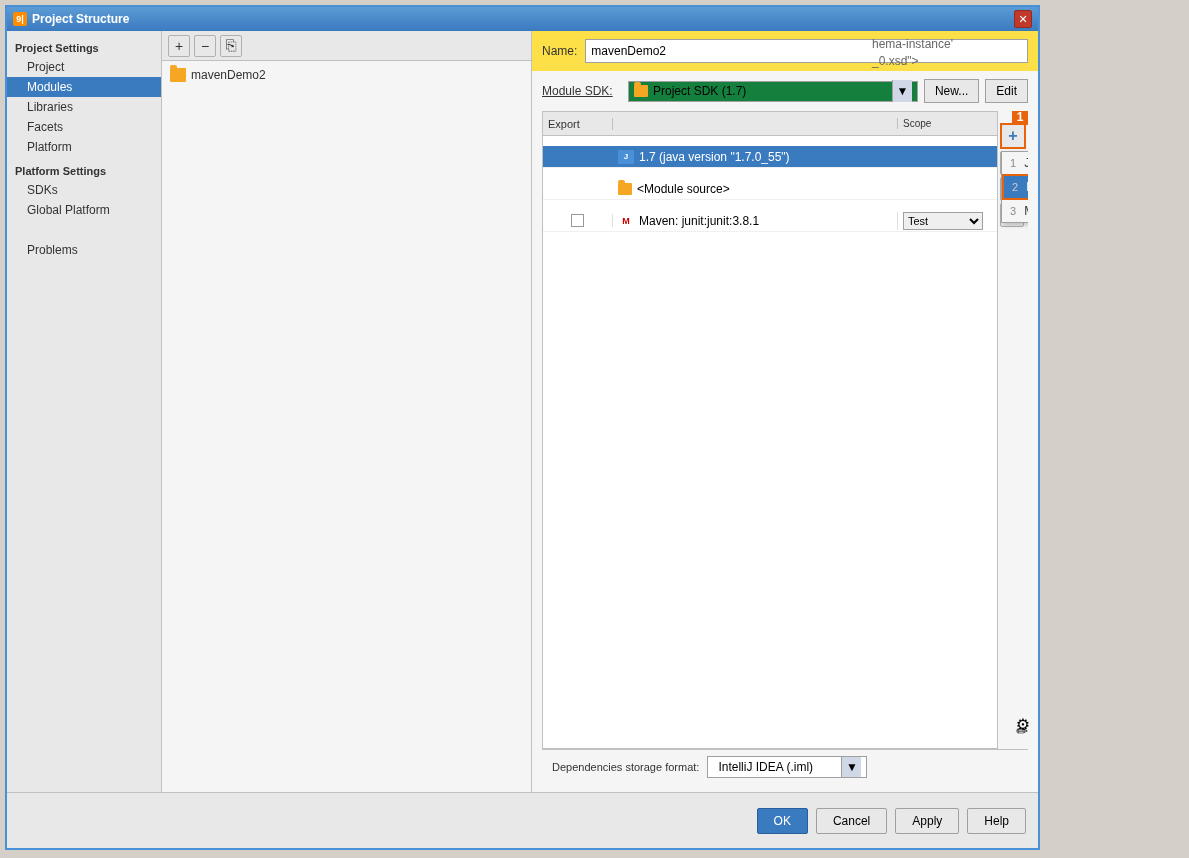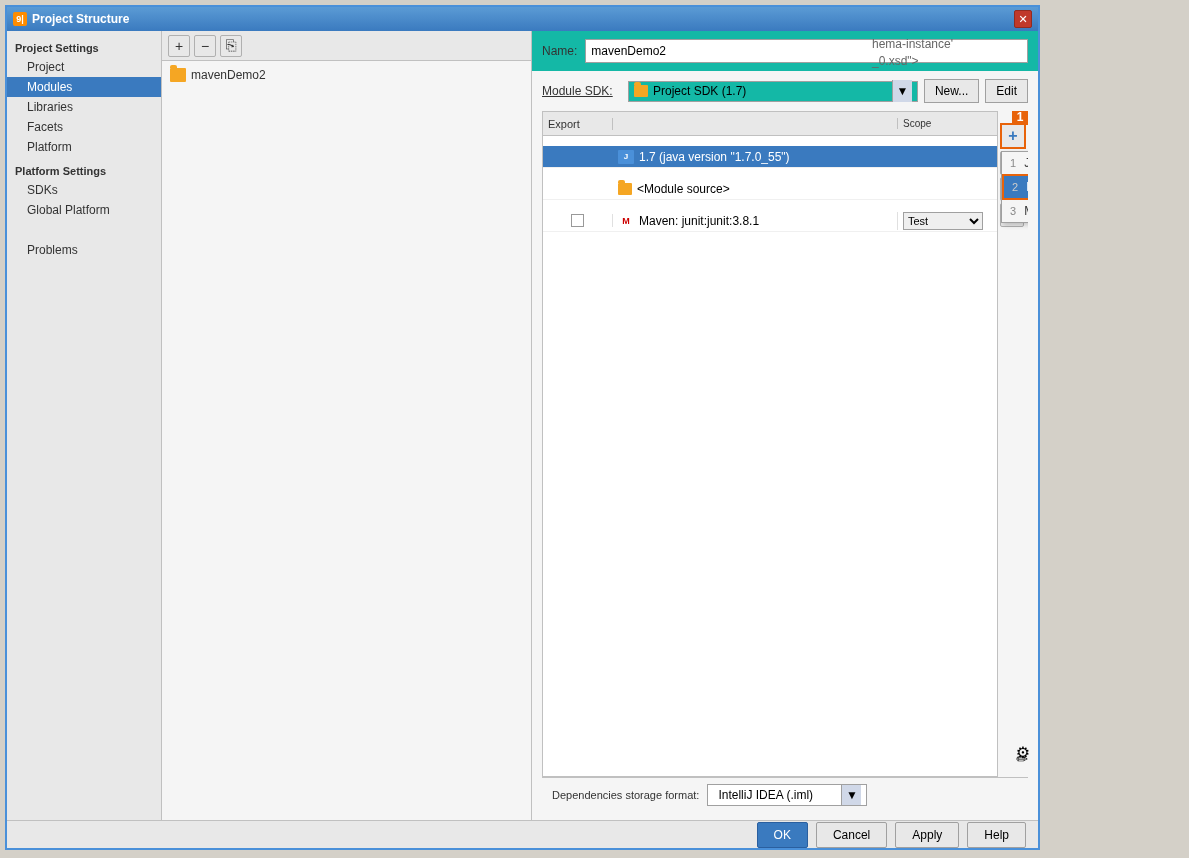--- a/index.html
+++ b/index.html
@@ -152,21 +152,21 @@
       background: #f5f5f5;
       position: relative;
     }
 
     
     .name-row {
       display: flex;
       align-items: center;
       padding: 8px 10px;
       gap: 8px;
-      background: #14b8a6;
+      background: #fde047;
     }
     .name-label { font-size: 12px; color: #333; }
     .name-input {
       flex: 1;
       height: 24px;
       border: 1px solid #a0a0a0;
       padding: 2px 5px;
       font-size: 12px;
       background: white;
     }
@@ -397,21 +397,21 @@
     .storage-dropdown-btn {
       width: 20px; height: 20px;
       background: #d0d8e8;
       border-left: 1px solid #a0a0a0;
       display: flex; align-items: center; justify-content: center;
       cursor: pointer;
     }
 
     
     .bottom-bar {
-      height: 28px;
+      height: 56px;
       background: #e8e8e8;
       border-top: 1px solid #c0c0c0;
       display: flex;
       align-items: center;
       justify-content: flex-end;
       padding: 0 12px;
       gap: 8px;
       flex-shrink: 0;
     }
     .bottom-btn {
@@ -522,21 +522,21 @@
       <div class="name-row">
         <label class="name-label">Name:</label>
         <input type="text" class="name-input" value="mavenDemo2" style="">
       </div>
 
 
       <div class="dep-content">
 
         <div class="sdk-row">
           <span class="sdk-label">Module SDK:</span>
-          <div class="sdk-select" style="display:flex; border:1px solid #a0a0a0; background:#14b8a6; height:21px; flex:1; padding:0 5px;">
+          <div class="sdk-select" style="display:flex; border:1px solid #a0a0a0; background:#15803d; height:21px; flex:1; padding:0 5px;">
             <span class="folder-icon" style="display:inline-block; width:14px; height:12px; background:#f5a623; border-radius:1px; margin-right:5px; flex-shrink:0;"></span>
             <span style="flex:1;">Project SDK  (1.7)</span>
             <div class="sdk-dropdown-btn">▼</div>
           </div>
           <button class="sdk-new-btn">New...</button>
           <button class="sdk-edit-btn">Edit</button>
         </div>
 
         <div style="display:flex; flex:1; position:relative; overflow:hidden;">
 

